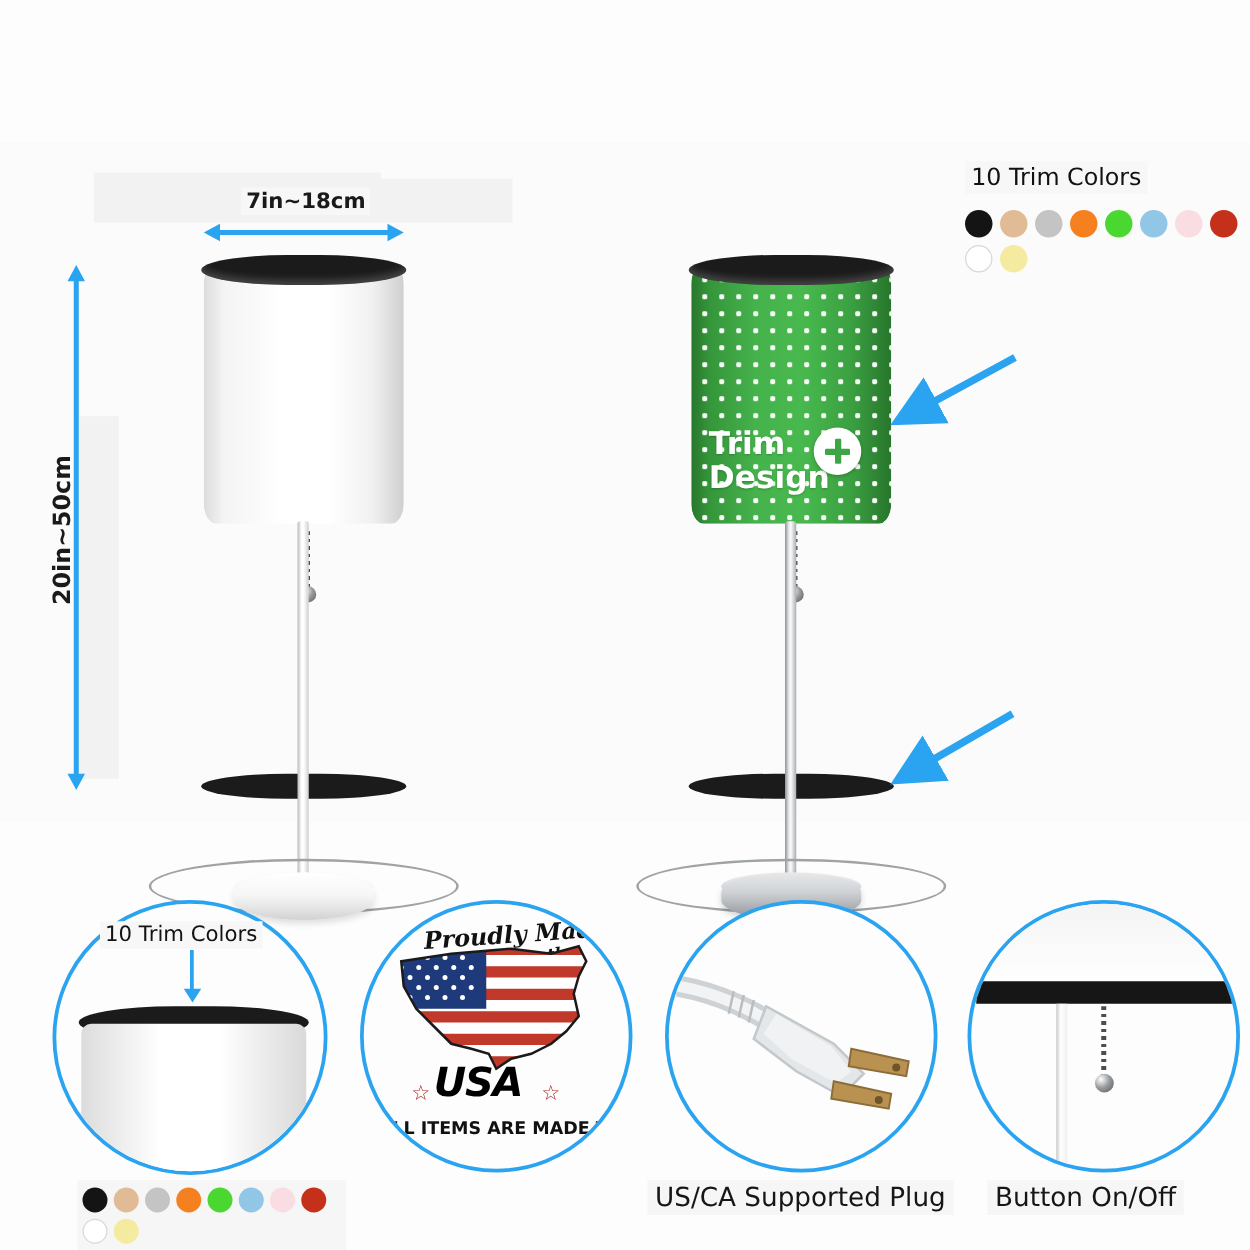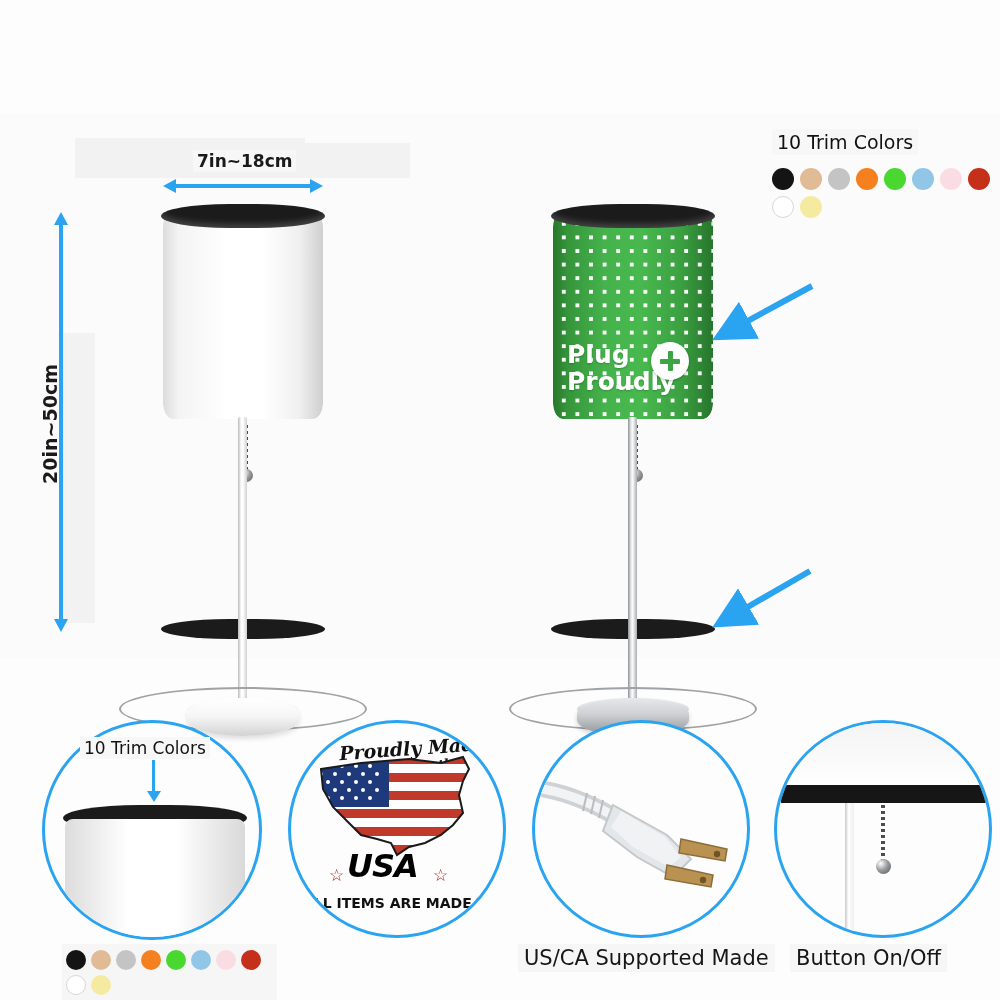--- a/index.html
+++ b/index.html
@@ -276,22 +276,22 @@
       <div class="cord-loop" style="left:-44px;top:476px;"></div>
       <div class="base-top white" style="left:24px;top:487px;"></div>
       <div class="base white" style="left:24px;top:487px;"></div>
     </div>
 
     <div class="lamp" style="left:553px;top:98px;width:200px;height:420px;">
       <div class="shade">
         <div class="shade-body shade-green"></div>
         <div class="dots"></div>
         <div class="yd">
-          <span>Plug</span>
-          <span class="l2">Proudly</span>
+          <span>Trim</span>
+          <span class="l2">Design</span>
           <div class="plus-badge"></div>
         </div>
       </div>
       <div class="trim-top"></div>
       <div class="trim-bot"></div>
       <div class="chain" style="left:82px;top:214px;height:48px;"></div>
       <div class="chain-ball" style="left:77px;top:258px;"></div>
       <div class="pole silver" style="left:75px;top:206px;height:290px;"></div>
       <div class="cord-loop" style="left:-44px;top:476px;"></div>
       <div class="base-top silver" style="left:24px;top:487px;"></div>
@@ -443,21 +443,21 @@
           <g fill="#b99150" stroke="#8c6c38" stroke-width="1.5">
             <path d="M140,78 L186,88 L184,100 L138,92 Z"></path>
             <path d="M126,104 L172,114 L170,126 L124,118 Z"></path>
           </g>
           <g fill="#6f5526">
             <circle cx="176" cy="93" r="3.2"></circle>
             <circle cx="162" cy="119" r="3.2"></circle>
           </g>
         </svg>
       </div>
-      <div class="panel-caption" style="left:0px;top:232px;">US/CA Supported Made</div>
+      <div class="panel-caption" style="left:0px;top:232px;">US/CA Supported Plug</div>
     </div>
 
     <div class="panel" style="left:762px;width:238px;">
       <div class="circle" style="left:12px;top:8px;width:218px;height:218px;">
         <div style="position:absolute;left:0;top:0;width:100%;height:64px;background:linear-gradient(180deg,#f4f4f4,#ffffff);"></div>
         <div style="position:absolute;left:4px;top:62px;width:210px;height:18px;background:#161616;"></div>
         <div style="position:absolute;left:68px;top:80px;width:9px;height:138px;background:linear-gradient(90deg,#c9c9c9,#ffffff 40%,#efefef);"></div>
         <div class="chain" style="left:104px;top:82px;height:58px;width:4px;"></div>
         <div class="chain-ball" style="left:99px;top:136px;width:15px;height:15px;"></div>
       </div>

